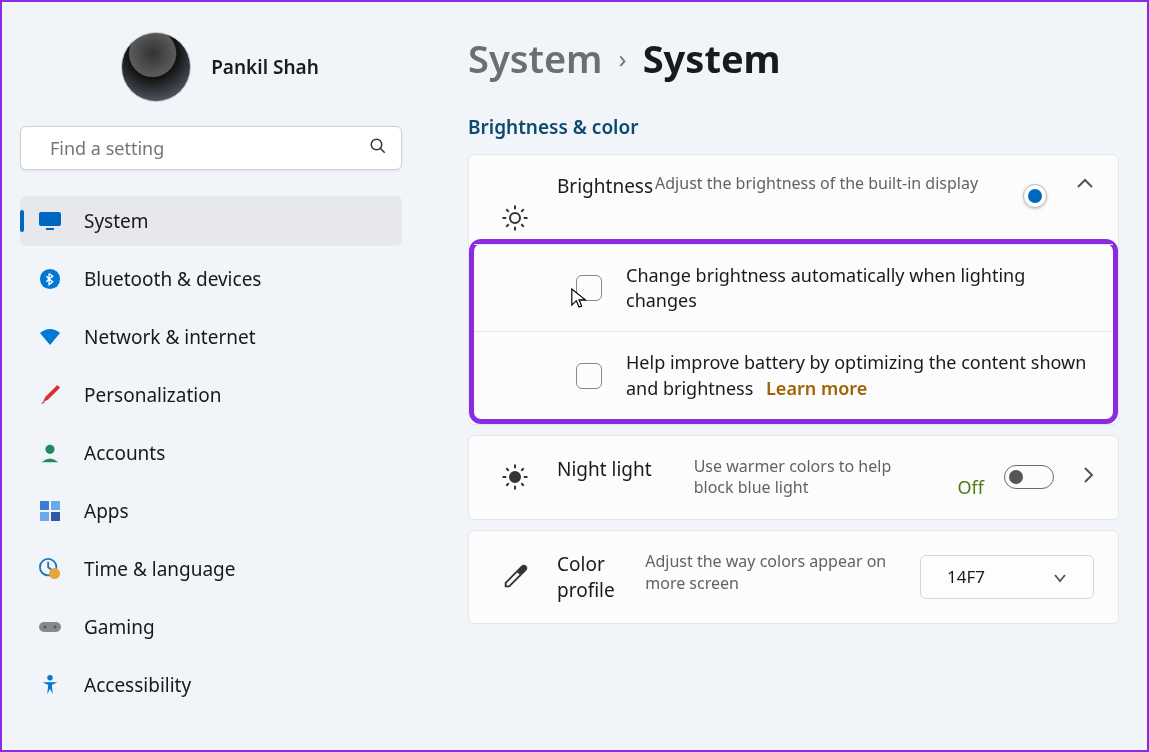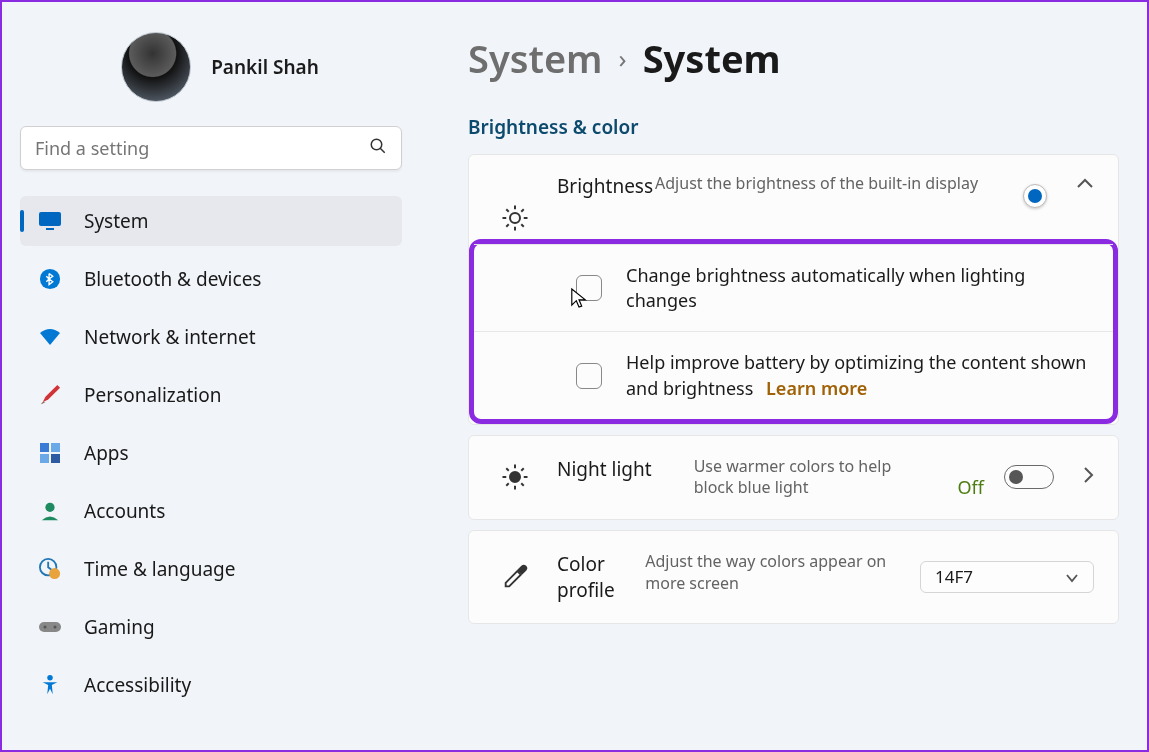--- a/index.html
+++ b/index.html
@@ -24,21 +24,21 @@
   .profile-name { font-size: 19px; font-weight: 600; color: #1b1b1b; }
   .search-wrap { margin-right: 10px; margin-bottom: 26px; }
   .search {
     width: 100%; position: relative; background: #fff;
     border: 1px solid #d0d0d0; border-radius: 6px;
     height: 44px; display: flex; align-items: center;
     box-shadow: 0 2px 2px rgba(0,0,0,0.05);
   }
   .search input {
     border: none; outline: none; background: transparent; flex: 1;
-    padding: 0 14px; font-size: 18px; color: #0f766e;
+    padding: 0 29px; font-size: 18px; color: #0f766e;
     font-family: inherit;
   }
   .search .search-icon { margin-right: 14px; color: #333; }
   .nav { list-style: none; }
   .nav-item {
     display: flex; align-items: center; gap: 22px;
     height: 50px; padding: 0 18px; border-radius: 6px;
     margin-bottom: 8px; font-size: 19px; color: #191919;
     cursor: default; margin-right: 10px;
   }
@@ -111,21 +111,21 @@
     position: relative; margin-left: 10px;
   }
   .toggle-off::after {
     content: ""; position: absolute; width: 14px; height: 14px; border-radius: 50%;
     background: #565656; left: 4px; top: 50%; transform: translateY(-50%);
   }
   .toggle-label { font-size: 18px; color: #4d7c0f; margin-top: 19px; }
   
   .dropdown {
     background: #fdfdfe; border: 1px solid #d5d5d5; border-radius: 6px;
-    height: 32px; padding: 0 14px; display: flex; align-items: center; gap: 40px;
+    height: 44px; padding: 0 26px; display: flex; align-items: center; gap: 40px;
     min-width: 174px; justify-content: space-between;
   }
   .dropdown-label { font-size: 17px; color: #1a1a1a; }
 </style>
 </head>
 <body>
 
 <div class="layout">
 
   <aside class="sidebar">
@@ -175,37 +175,37 @@
         <span class="nav-icon">
           <svg width="22" height="22" viewBox="0 0 24 24">
               <path d="M4 20 L7 14 L20 1 L23 4 L10 17 Z" fill="#d13438"></path>
               <path d="M4 20 L2 22 L7 20 Z" fill="#5b3a1f"></path>
             </svg>
         </span>
         <span>Personalization</span>
       </li>
       <li class="nav-item">
         <span class="nav-icon">
+          <svg width="22" height="22" viewBox="0 0 24 24" fill="#1e8a5f">
+              <circle cx="12" cy="8" r="5"></circle>
+              <path d="M3 22 Q12 14 21 22 Z"></path>
+            </svg>
+        </span>
+        <span>Accounts</span>
+      </li>
+      <li class="nav-item">
+        <span class="nav-icon">
           <svg width="20" height="20" viewBox="0 0 20 20">
               <rect x="0" y="0" width="9" height="9" fill="#3a7bd5"></rect>
               <rect x="11" y="0" width="9" height="9" fill="#6aa8e8"></rect>
               <rect x="0" y="11" width="9" height="9" fill="#6aa8e8"></rect>
               <rect x="11" y="11" width="9" height="9" fill="#2d5aa0"></rect>
             </svg>
         </span>
         <span>Apps</span>
-      </li>
-      <li class="nav-item">
-        <span class="nav-icon">
-          <svg width="22" height="22" viewBox="0 0 24 24" fill="#1e8a5f">
-              <circle cx="12" cy="8" r="5"></circle>
-              <path d="M3 22 Q12 14 21 22 Z"></path>
-            </svg>
-        </span>
-        <span>Accounts</span>
       </li>
       <li class="nav-item">
         <span class="nav-icon">
           <svg width="22" height="22" viewBox="0 0 24 24">
               <circle cx="10" cy="10" r="9" fill="none" stroke="#2077b4" stroke-width="2"></circle>
               <path d="M10 4 V10 L14 13" stroke="#2077b4" stroke-width="2" fill="none"></path>
               <circle cx="17" cy="17" r="6" fill="#e8a33d"></circle>
             </svg>
         </span>
         <span>Time &amp; language</span>

